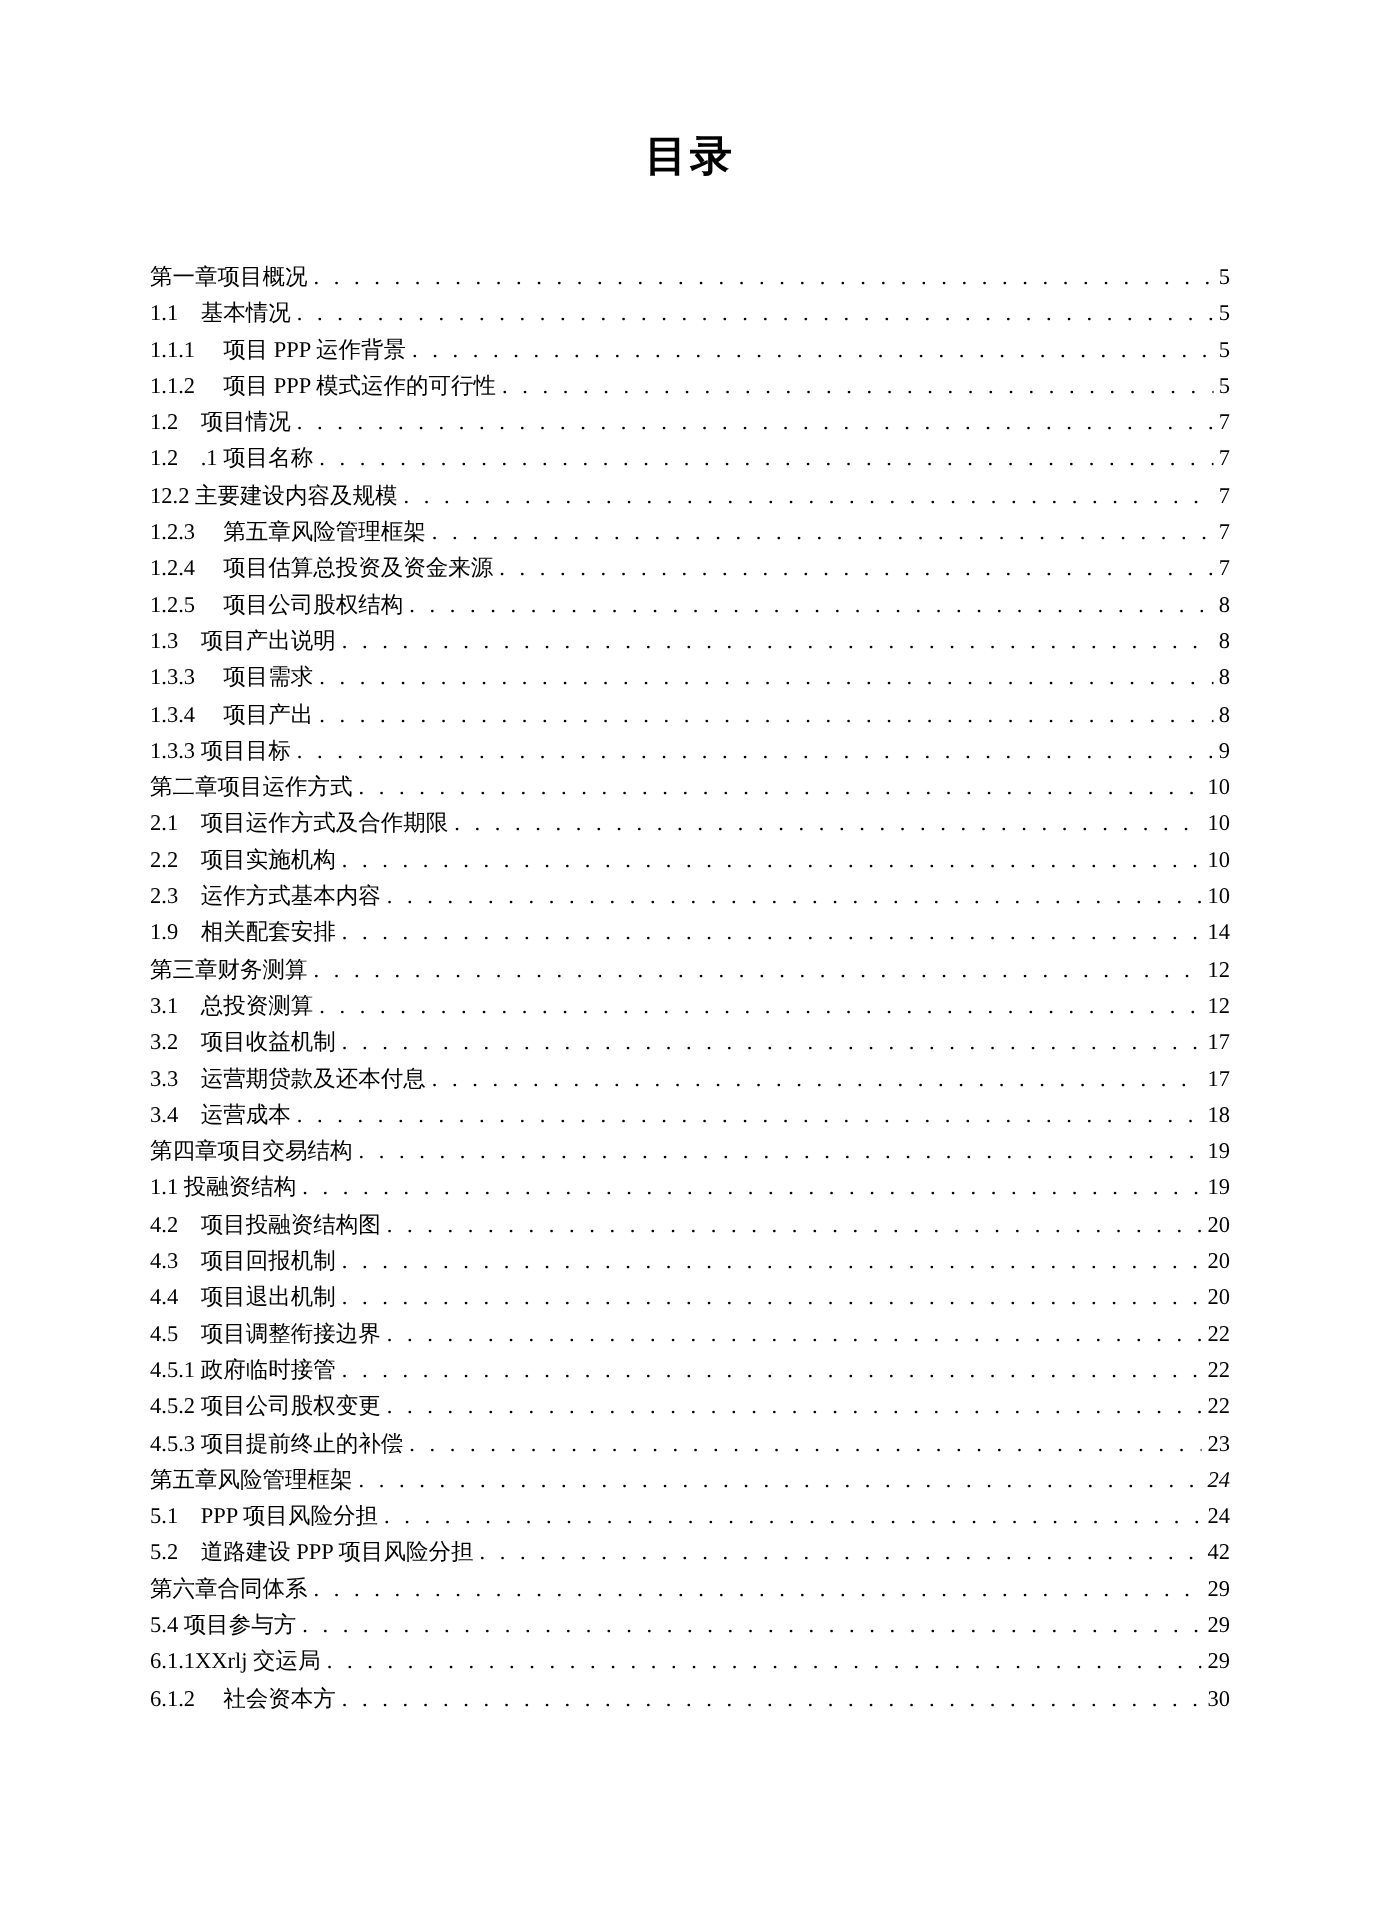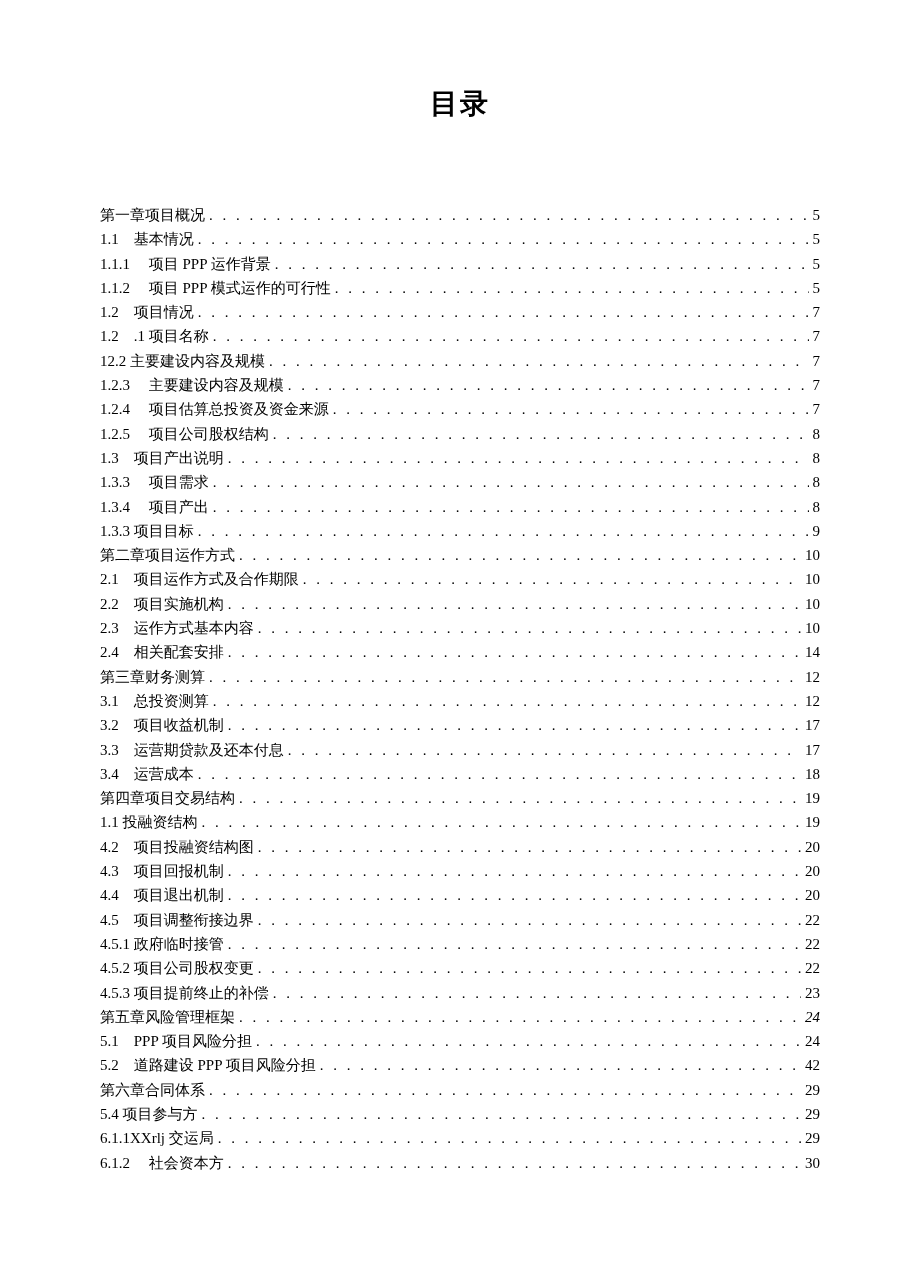--- a/index.html
+++ b/index.html
@@ -8,21 +8,21 @@
       height: 1276px;
       background: #fff;
       font-family: "SimSun", "宋体", serif;
       color: #000;
       padding: 85px 100px 90px 100px;
       font-size: 15px;
     }
     .toc-title {
       text-align: center;
       font-size: 28px;
-      margin-bottom: 80px;
+      margin-bottom: 50px;
       letter-spacing: 2px;
     }
     .toc-row {
       display: flex;
       align-items: baseline;
       line-height: 24.3px;
       white-space: nowrap;
     }
     .toc-label {
       flex: 0 0 auto;
@@ -79,21 +79,21 @@
       <span class="toc-label">1.2　.1 项目名称</span>
       <span class="toc-dots"></span>
       <span class="toc-page">7</span>
     </div>
     <div class="toc-row">
       <span class="toc-label">12.2 主要建设内容及规模</span>
       <span class="toc-dots"></span>
       <span class="toc-page">7</span>
     </div>
     <div class="toc-row">
-      <span class="toc-label">1.2.3　 主要建设内容及规模</span>
+      <span class="toc-label">1.2.3　 第五章风险管理框架</span>
       <span class="toc-dots"></span>
       <span class="toc-page">7</span>
     </div>
     <div class="toc-row">
       <span class="toc-label">1.2.4　 项目估算总投资及资金来源</span>
       <span class="toc-dots"></span>
       <span class="toc-page">7</span>
     </div>
     <div class="toc-row">
       <span class="toc-label">1.2.5　 项目公司股权结构</span>
@@ -134,21 +134,21 @@
       <span class="toc-label">2.2　项目实施机构</span>
       <span class="toc-dots"></span>
       <span class="toc-page">10</span>
     </div>
     <div class="toc-row">
       <span class="toc-label">2.3　运作方式基本内容</span>
       <span class="toc-dots"></span>
       <span class="toc-page">10</span>
     </div>
     <div class="toc-row">
-      <span class="toc-label">2.4　相关配套安排</span>
+      <span class="toc-label">1.9　相关配套安排</span>
       <span class="toc-dots"></span>
       <span class="toc-page">14</span>
     </div>
     <div class="toc-row">
       <span class="toc-label">第三章财务测算</span>
       <span class="toc-dots"></span>
       <span class="toc-page">12</span>
     </div>
     <div class="toc-row">
       <span class="toc-label">3.1　总投资测算</span>

